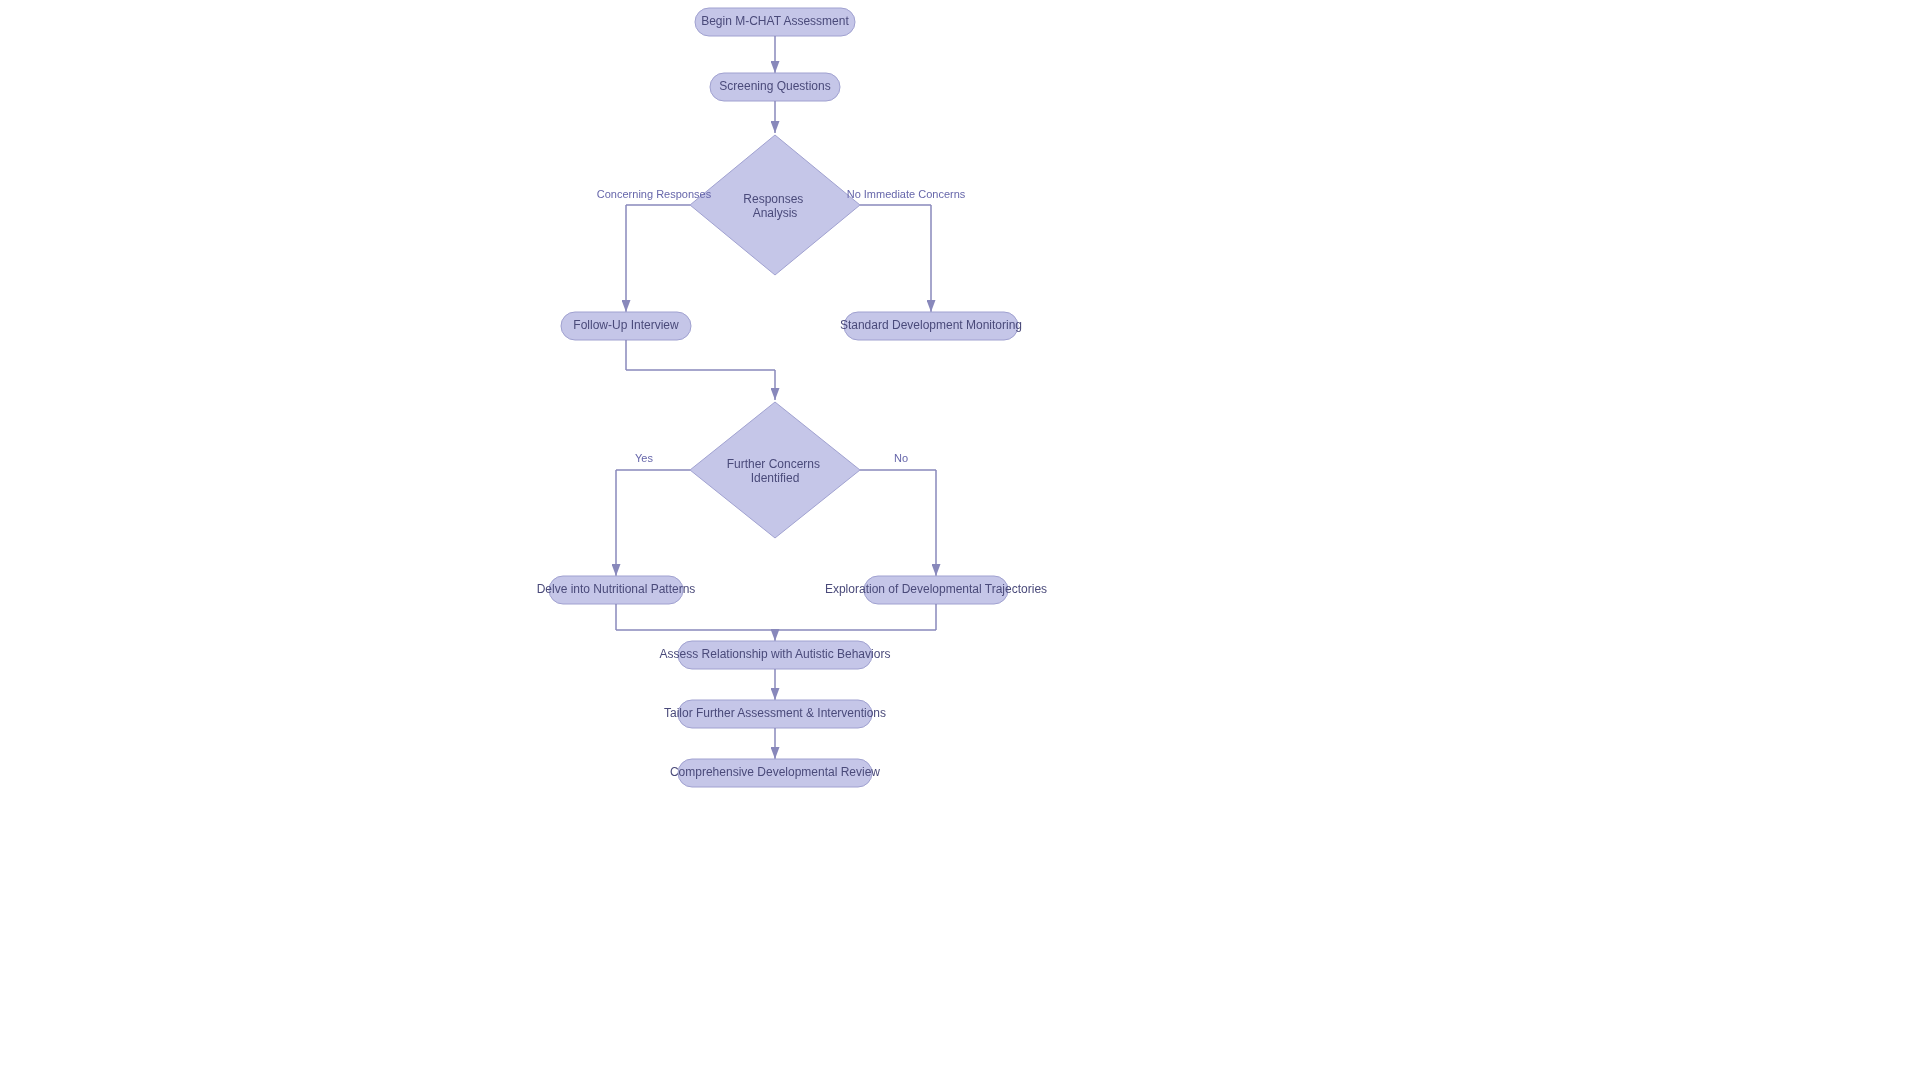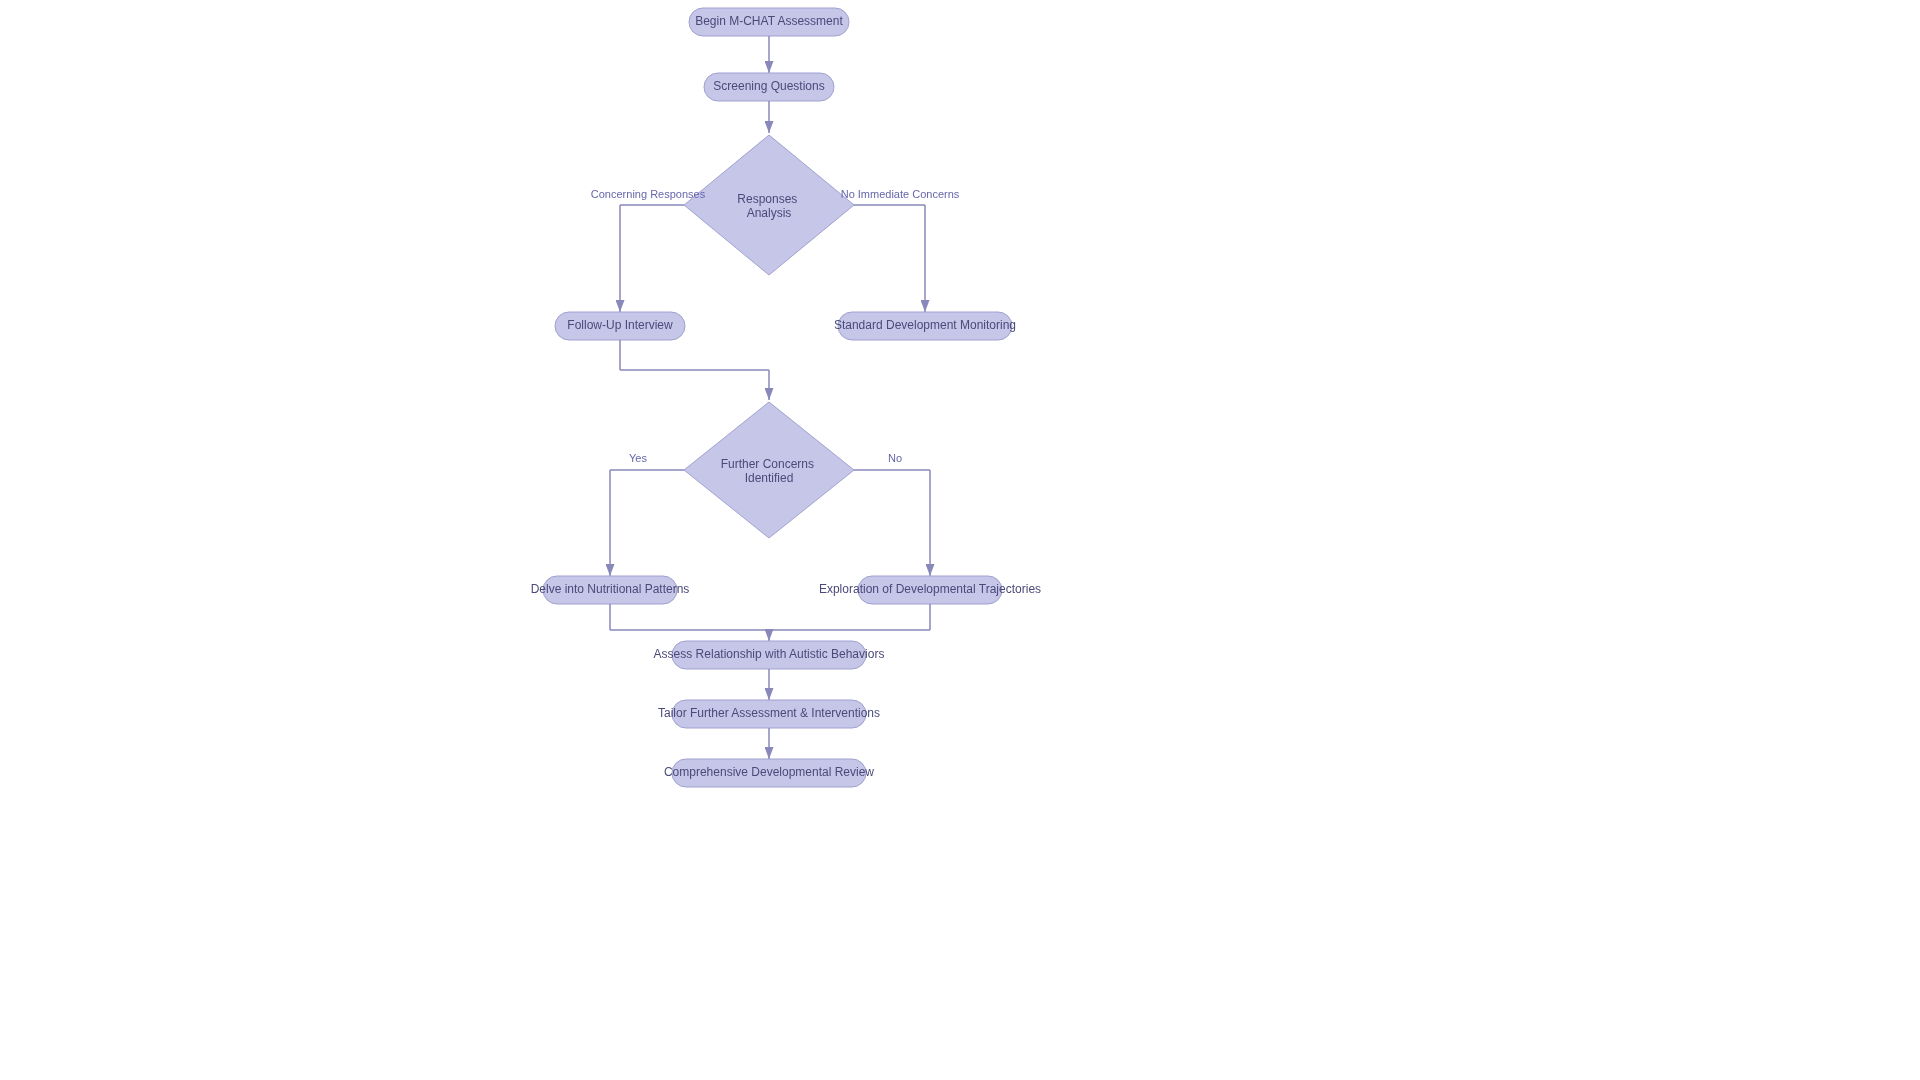--- a/index.html
+++ b/index.html
@@ -10,20 +10,21 @@
       height: 1080px;
       overflow: hidden;
       position: relative;
     }
     .flowchart {
       position: absolute;
       top: 0;
       left: 0;
       width: 1920px;
       height: 1080px;
+      padding-left: 6px;
     }
     svg {
       width: 1920px;
       height: 1080px;
     }
     .node-text {
       font-size: 12px;
       fill: #4a4a7a;
       text-anchor: middle;
       dominant-baseline: middle;

